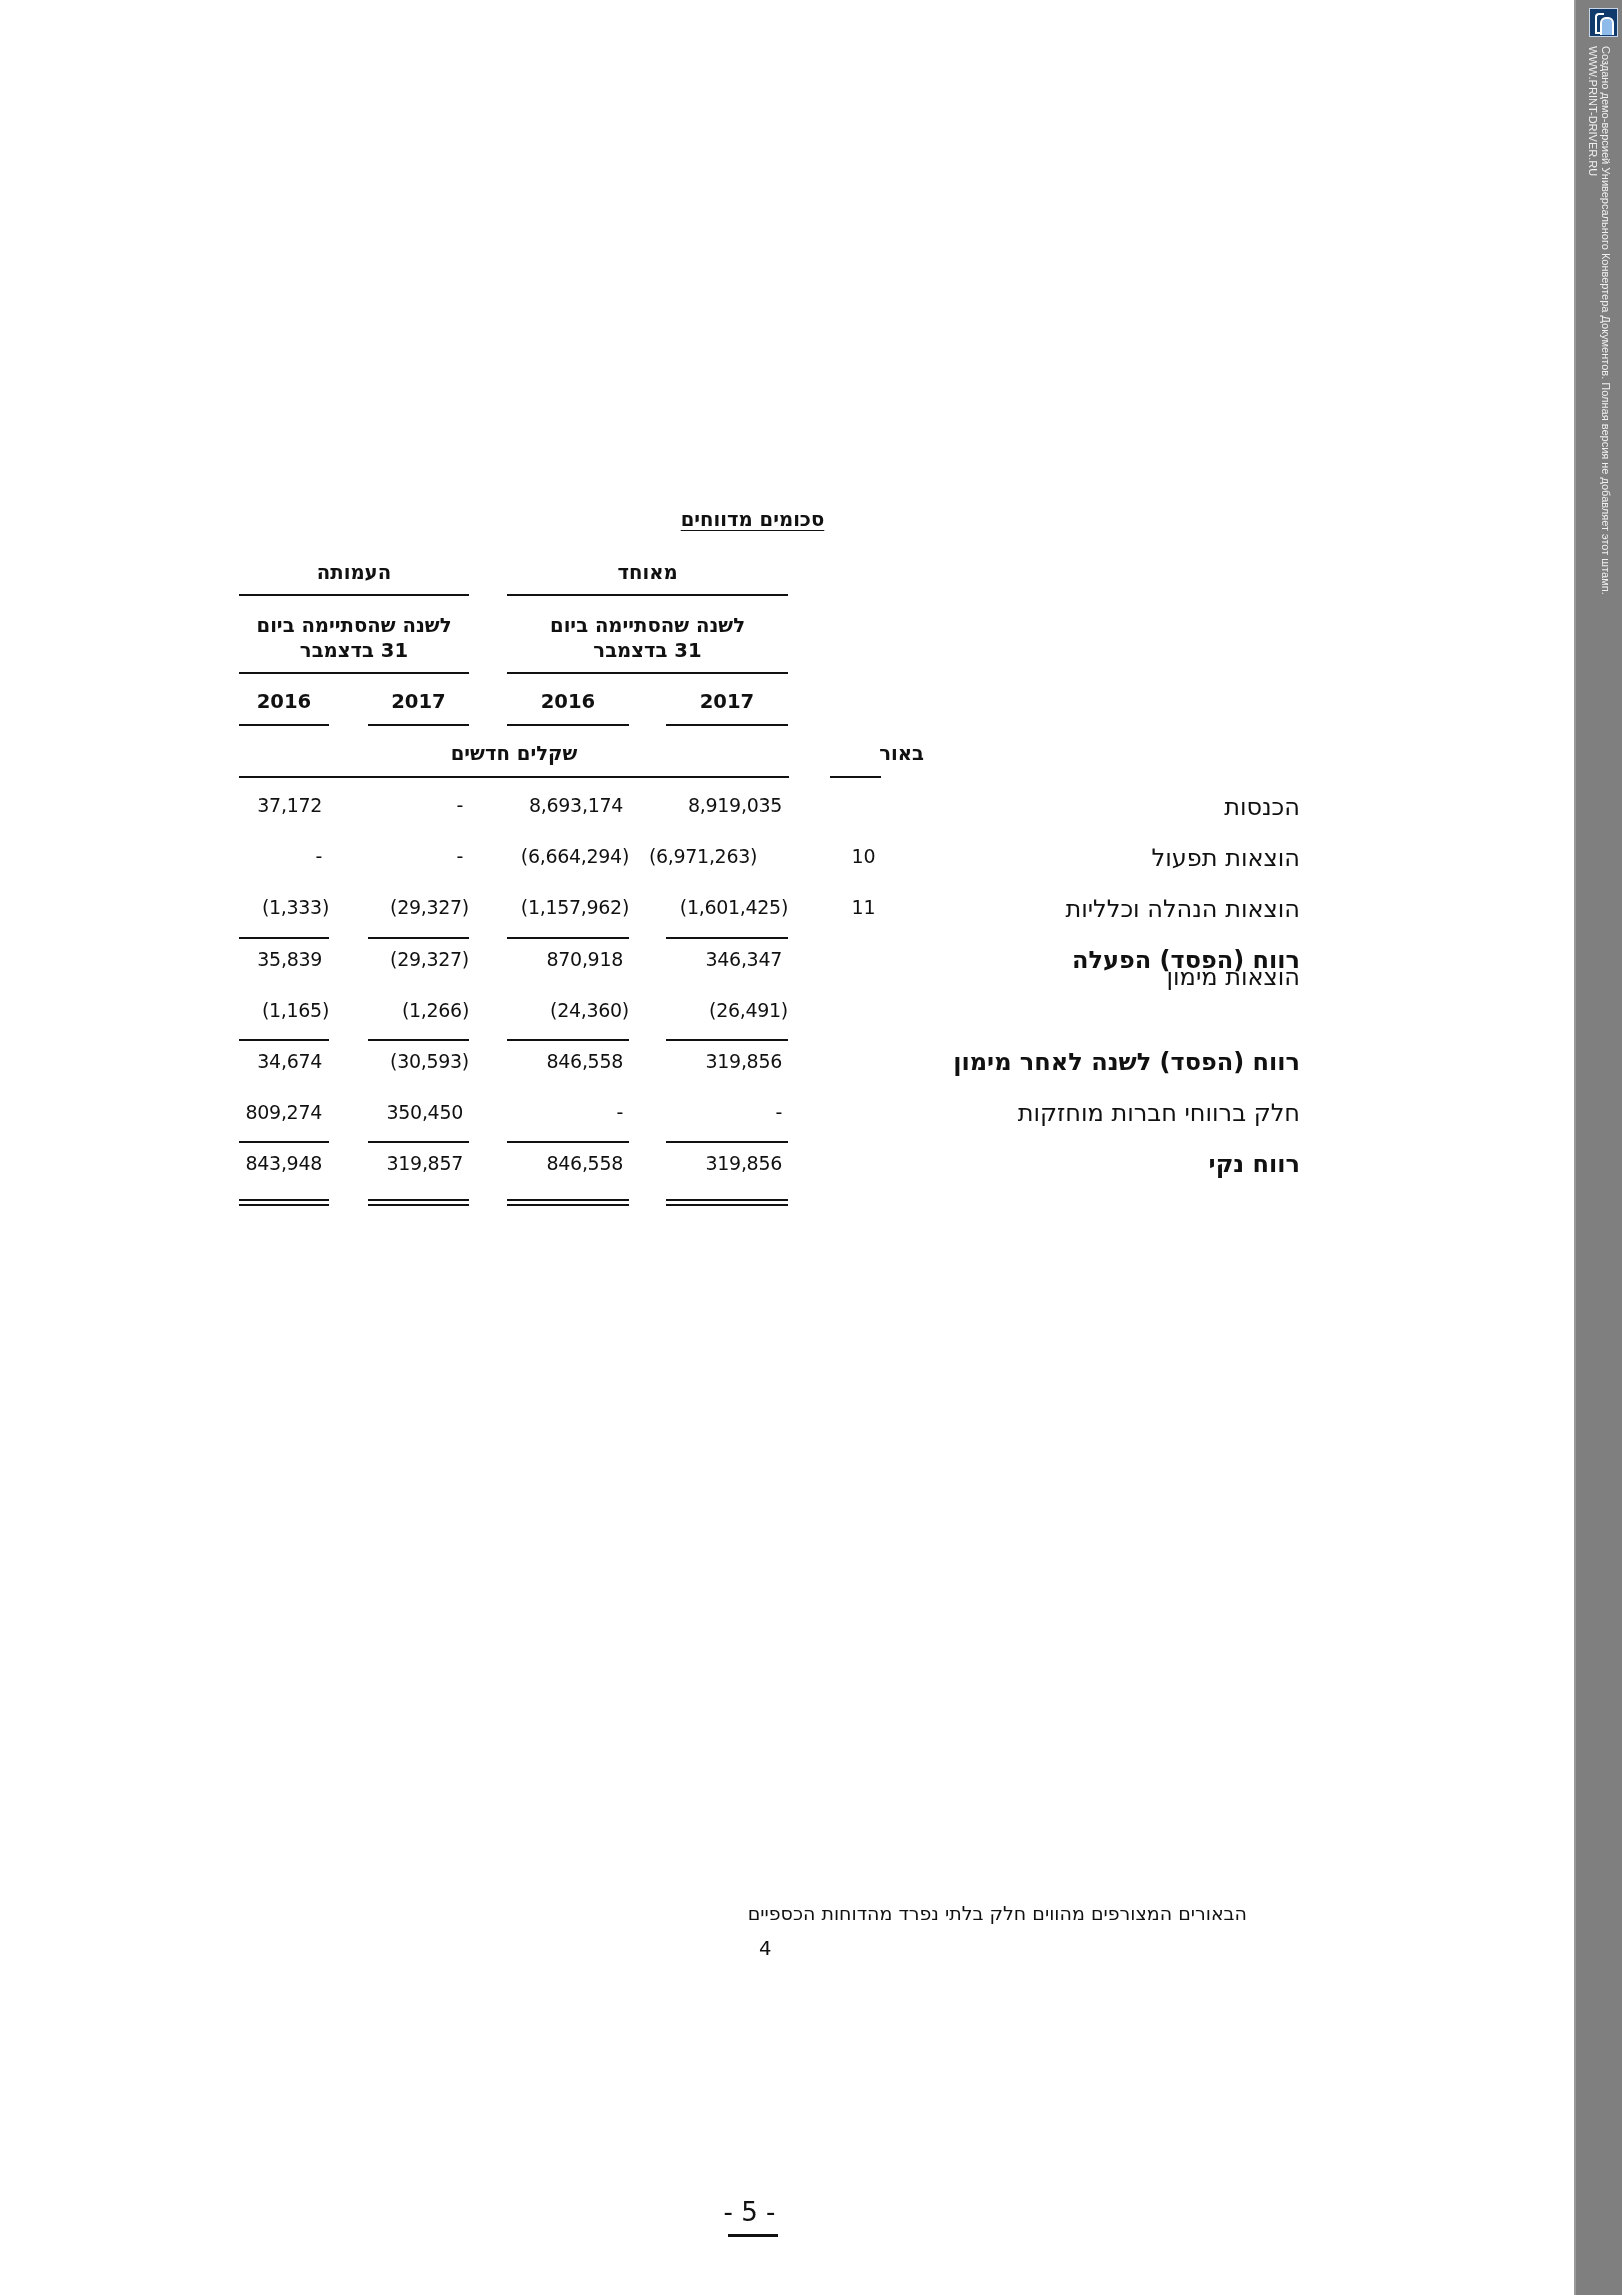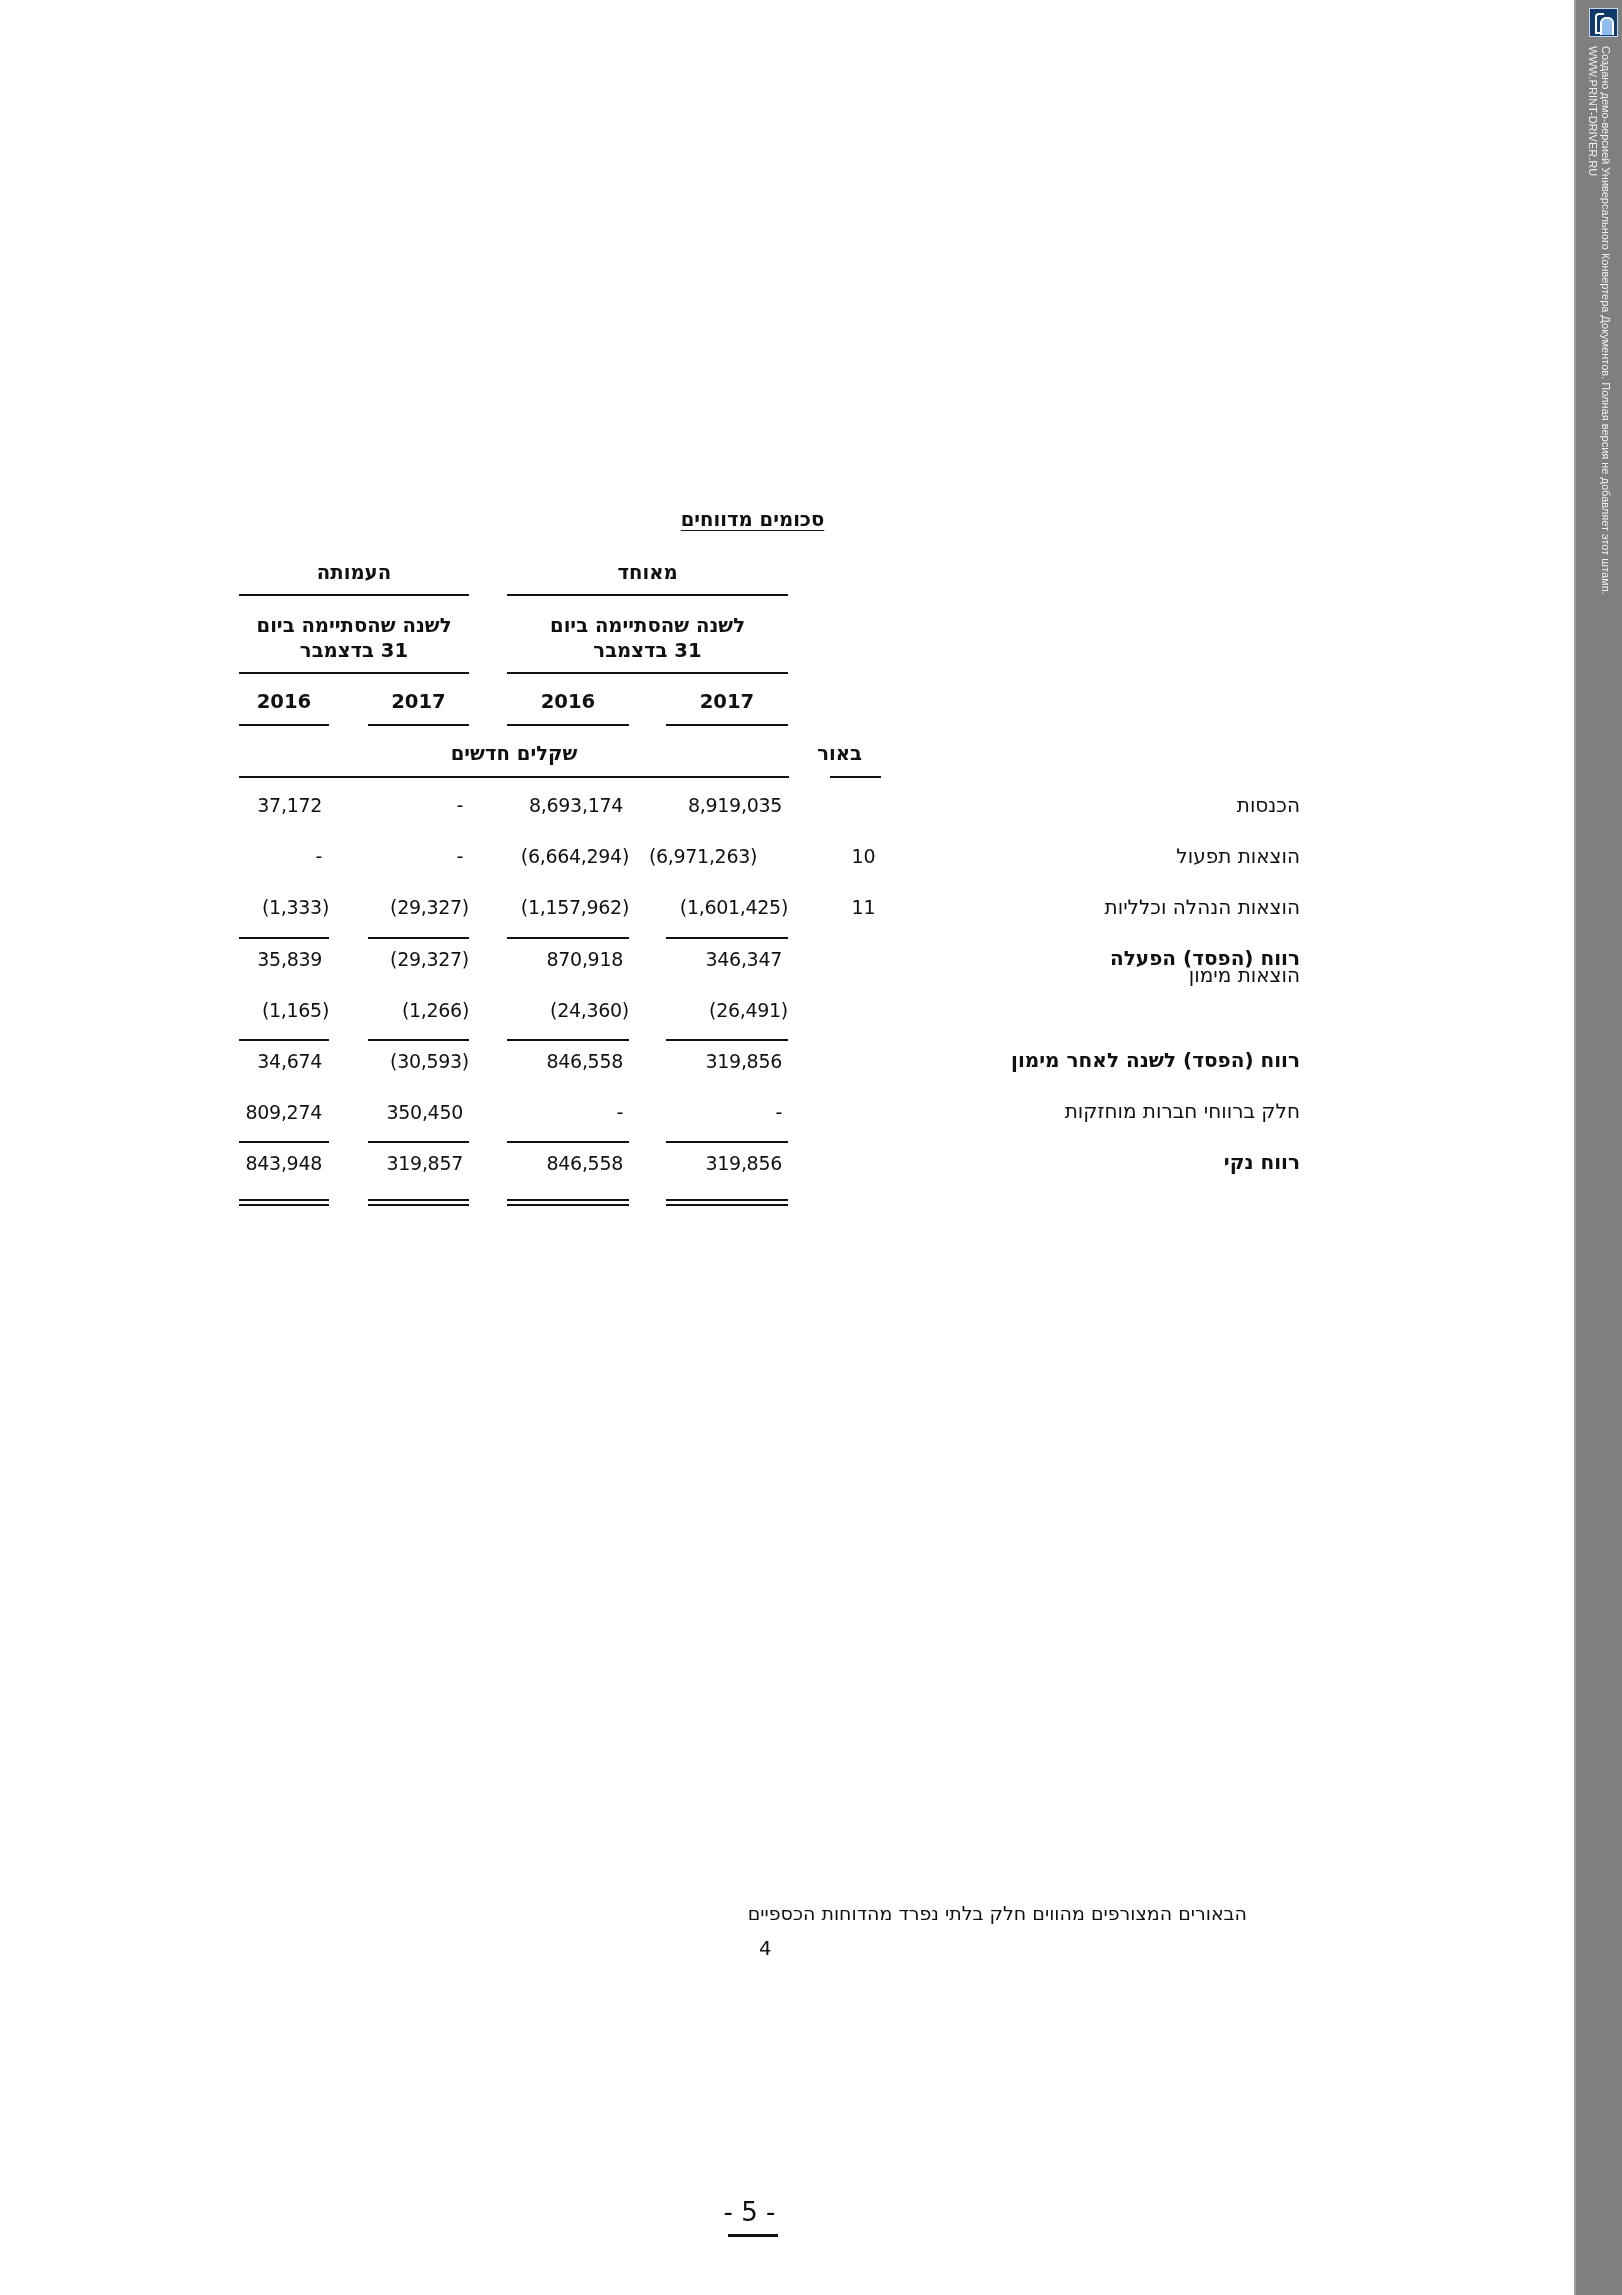--- a/index.html
+++ b/index.html
@@ -36,21 +36,21 @@
   .t3 { top: 508px; }
 
   .abs { position: absolute; }
   .hdr { font-weight: bold; font-size: 19.6px; text-align: center; }
   .rule { position: absolute; height: 2px; background: #111; }
   .rule2 { position: absolute; height: 6.5px; border-top: 2px solid #111; border-bottom: 2px solid #111; box-sizing: border-box; }
   .num {
     position: absolute; text-align: right; font-family: "DejaVu Sans", sans-serif;
     font-size: 19px; letter-spacing: -0.3px; direction: ltr;
   }
-  .label { position: absolute; right: 274px; text-align: right; font-size: 20px; white-space: nowrap; direction: rtl; }
+  .label { position: absolute; right: 274px; text-align: right; font-size: 24px; white-space: nowrap; direction: rtl; }
   .label.bold { font-weight: bold; }
   .note { position: absolute; width: 39px; text-align: center; font-size: 19px; }
   .footer-text { position: absolute; right: 327px; top: 1902px; font-size: 19px; direction: rtl; white-space: nowrap; }
   .footer-num { position: absolute; left: 759px; top: 1937px; font-size: 19.6px; }
   .pagenum { position: absolute; left: 720px; top: 2197px; width: 59px; text-align: center; font-size: 26px; }
   .pagenum-rule { position: absolute; left: 728px; top: 2234px; width: 50px; height: 2.6px; background: #111; }
 </style>
 </head>
 <body>
 
@@ -74,21 +74,21 @@
   <div class="abs hdr" style="left:507px; top:690px; width:122px;">2016</div>
   <div class="abs hdr" style="left:368px; top:690px; width:101px;">2017</div>
   <div class="abs hdr" style="left:239px; top:690px; width:90px;">2016</div>
   <div class="rule" style="left:666px; top:724px; width:122px;"></div>
   <div class="rule" style="left:507px; top:724px; width:122px;"></div>
   <div class="rule" style="left:368px; top:724px; width:101px;"></div>
   <div class="rule" style="left:239px; top:724px; width:90px;"></div>
 
   <div class="abs hdr heb" style="left:239px; top:742px; width:550px;">שקלים חדשים</div>
   <div class="rule" style="left:239px; top:776px; width:550px;"></div>
-  <div class="abs hdr heb" style="left:812px; top:742px; width:55px;">באור</div>
+  <div class="abs hdr heb" style="left:874px; top:742px; width:55px;">באור</div>
   <div class="rule" style="left:830px; top:776px; width:51px;"></div>
 
   <div id="rows">
       <div class="label" style="top: 793px;">הכנסות</div>
       <div class="note" style="left: 844px; top: 794px;"></div>
       <div class="num" style="left: 666px; width: 116px; top: 794px;">8,919,035</div>
       <div class="num" style="left: 507px; width: 116px; top: 794px;">8,693,174</div>
       <div class="num" style="left: 368px; width: 95px; top: 794px;">-</div>
       <div class="num" style="left: 239px; width: 83px; top: 794px;">37,172</div>
       <div class="label" style="top: 844px;">הוצאות תפעול</div>

